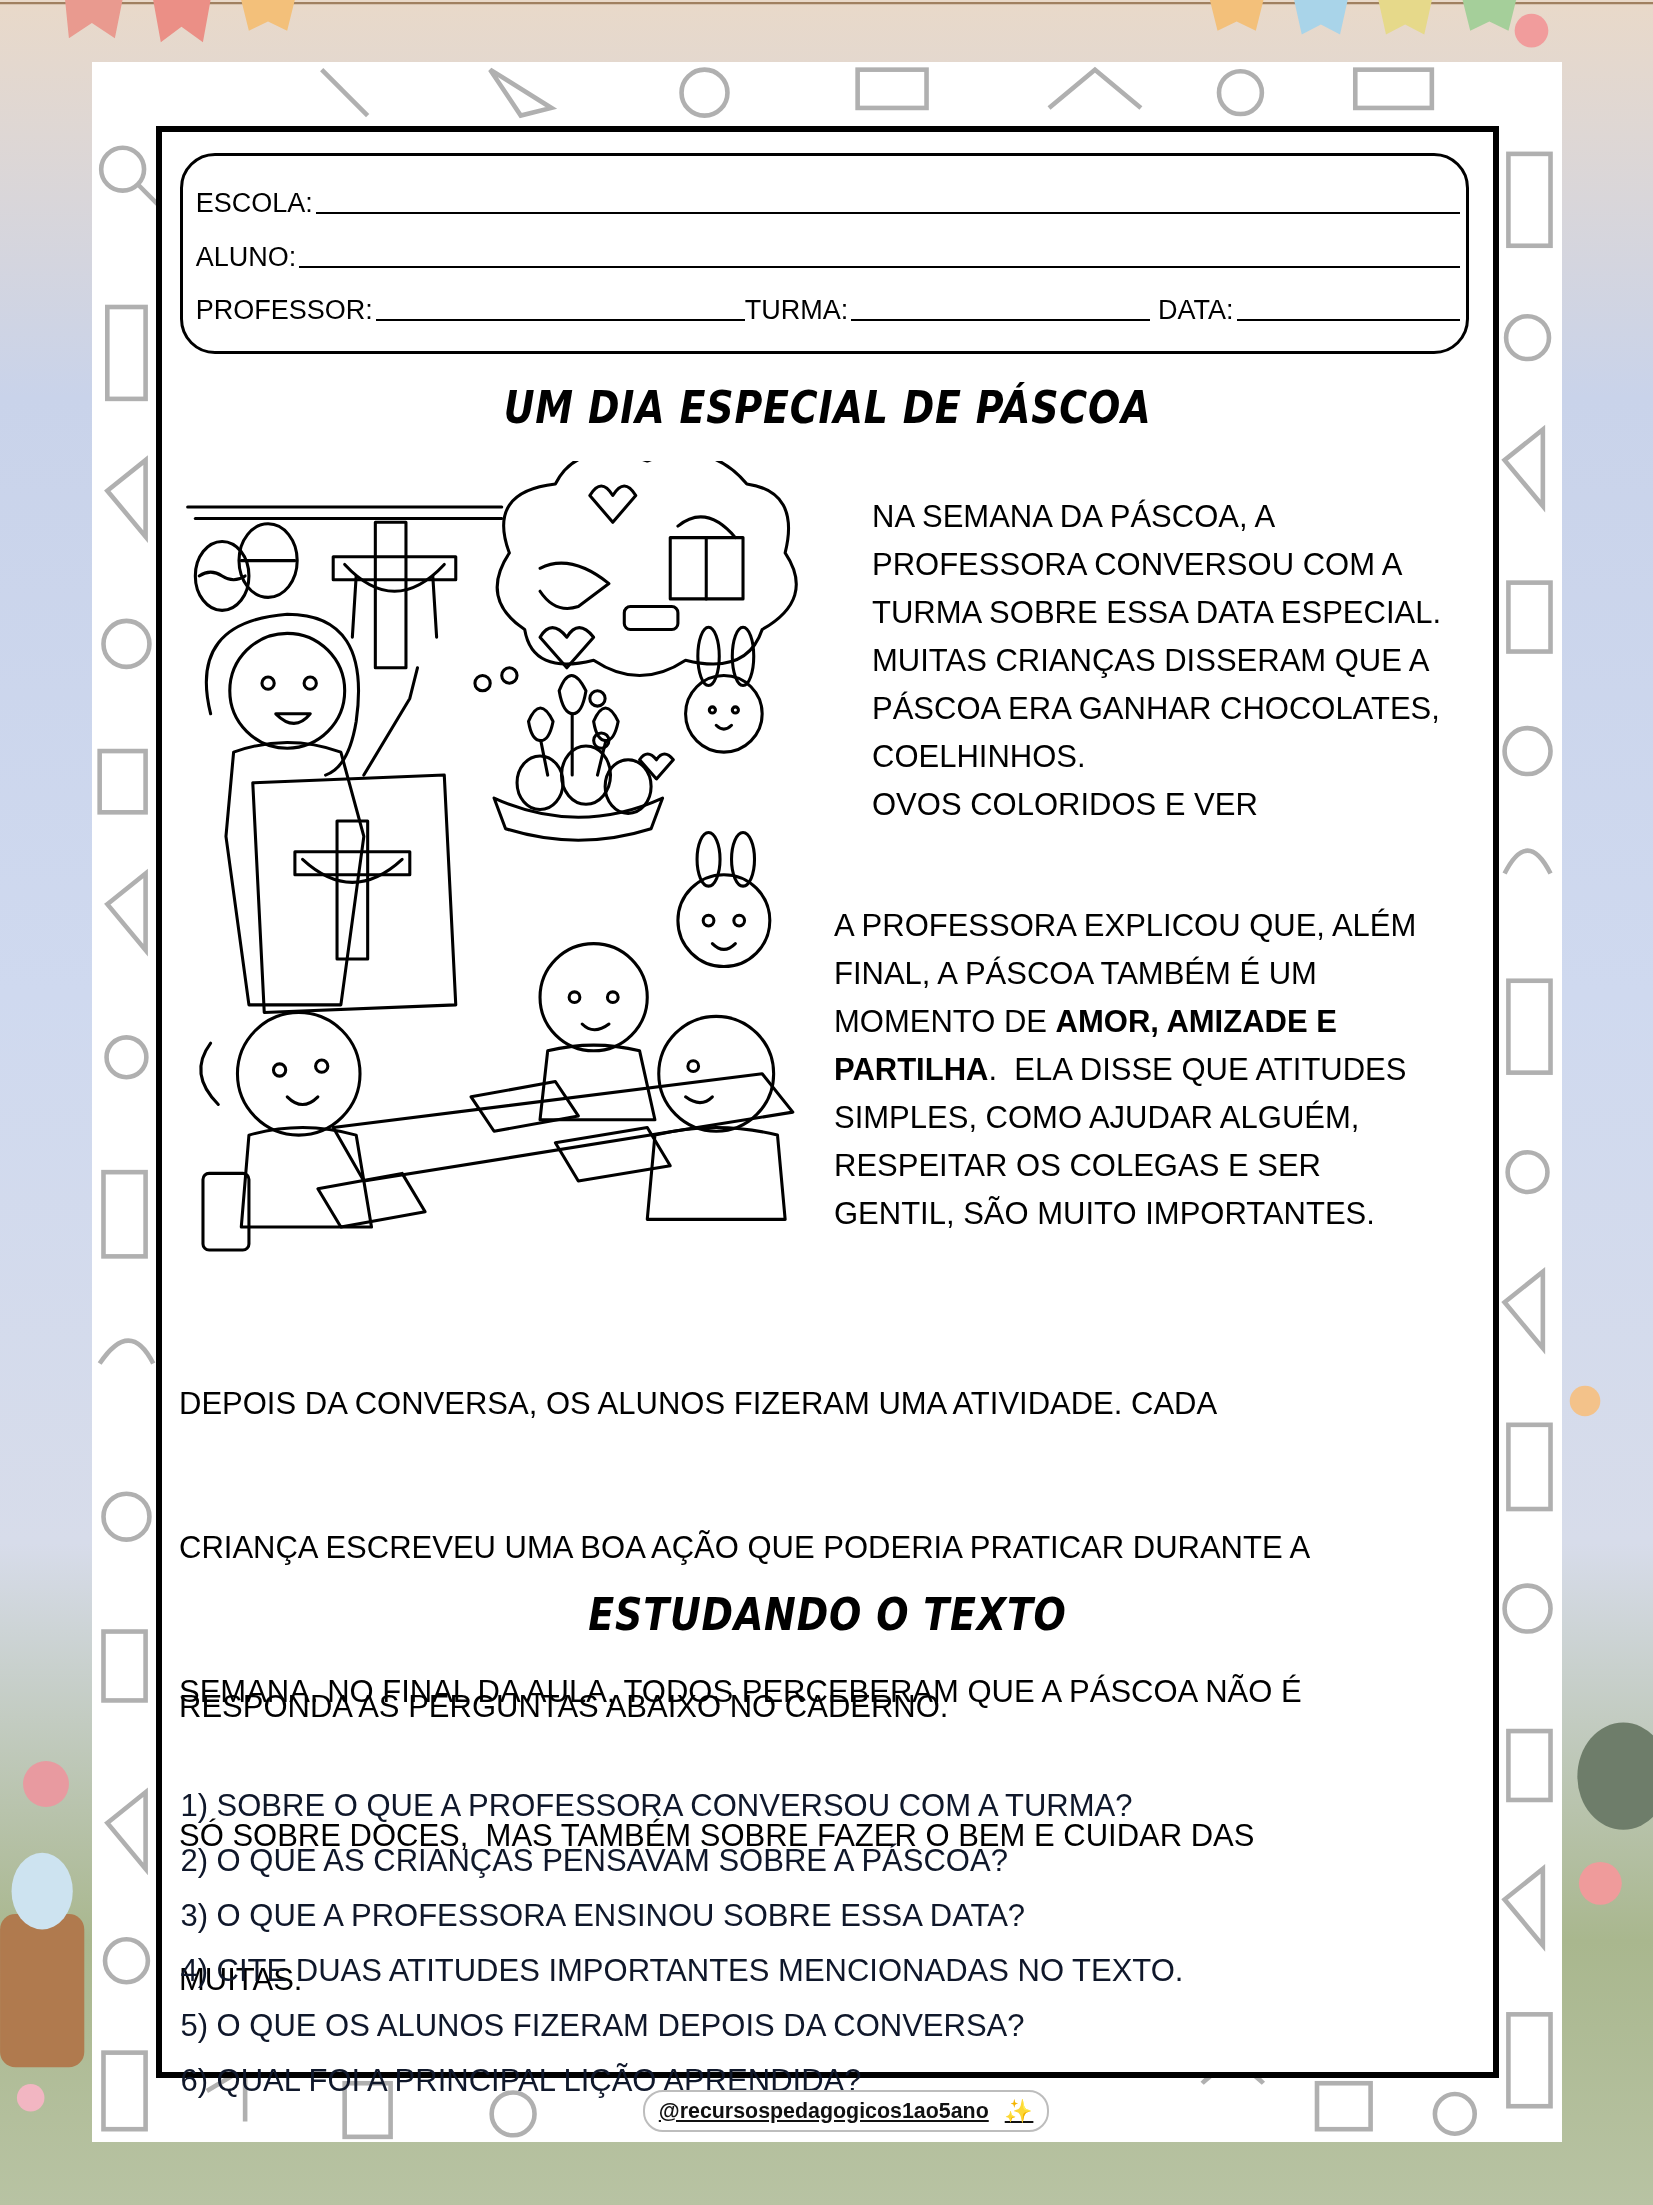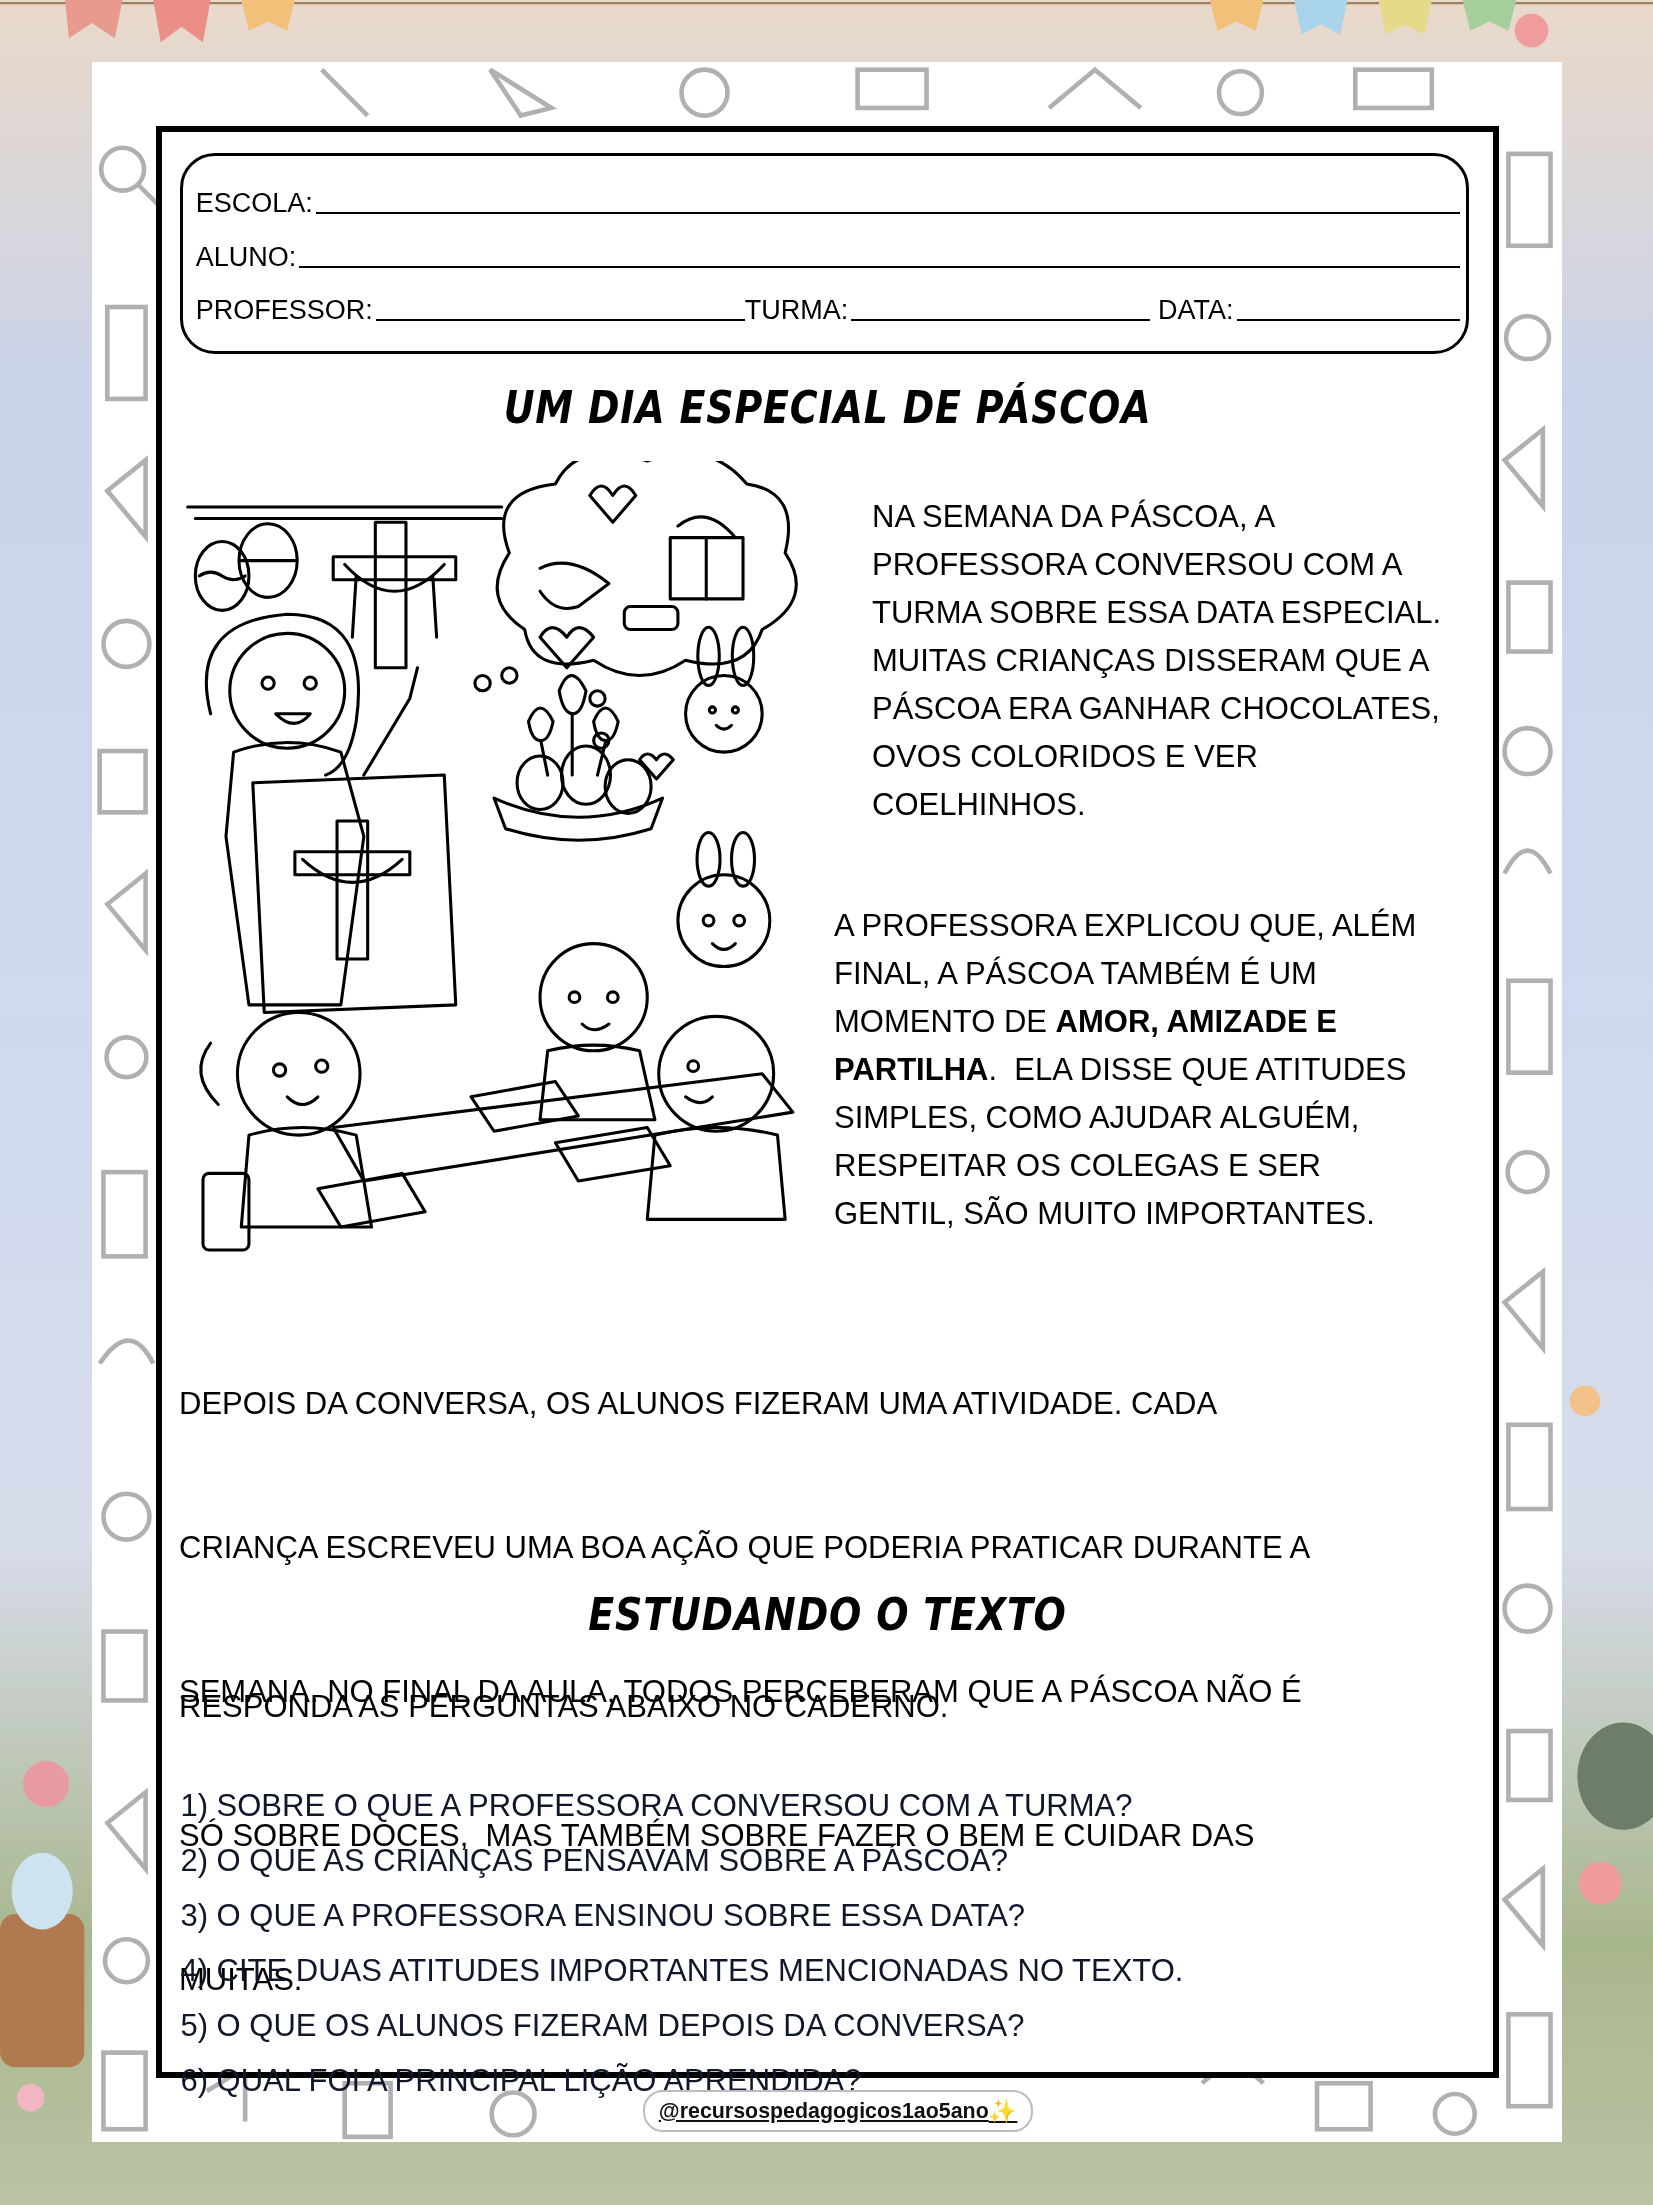--- a/index.html
+++ b/index.html
@@ -34,21 +34,21 @@
     letter-spacing:0.8px; color:#000; transform:scaleY(1.15);
   }
   .illus { position:absolute; left:18.4px; top:329px; width:622px; height:812px; }
   .body-text { position:absolute; font-size:31px; line-height:48px; color:#000; }
   .body-text b { font-weight:bold; }
   .q-list { position:absolute; left:18.4px; top:1646px; font-size:31px; color:#0f172a; }
   .q-item { height:55px; line-height:55px; white-space:nowrap; }
   .footer-pill {
     position:absolute; left:551px; top:2028px; height:38px; padding:0 13.8px 0 13.8px;
     background:#fff; border:2.3px solid #bdbdbd; border-radius:20px;
-    display:flex; align-items:center; gap:0;
+    display:flex; align-items:center; gap:16px;
     font-size:21.4px; font-weight:bold; text-decoration:underline; color:#111;justify-content:flex-end;
   }
   .sparkle { color:#f2a53a; font-size:23px; text-decoration:none; }
 </style>
 </head>
 <body>
 
 <svg class="bg-bunting" viewBox="0 0 2160 90">
   <line x1="0" y1="4" x2="2160" y2="4" stroke="#a08060" stroke-width="3"></line>
   <polygon points="85,0 160,0 150,50 120,30 90,50" fill="#e99a8f"></polygon>
@@ -238,22 +238,22 @@
         <path d="M620 880 q80 -20 160 0 l10 110 l-180 0 z"></path>
       </g>
     </svg>
 
     <div class="body-text" style="left:672px;top:361px;margin-left:38px;">
       <div>NA SEMANA DA PÁSCOA, A</div>
       <div>PROFESSORA CONVERSOU COM A</div>
       <div>TURMA SOBRE ESSA DATA ESPECIAL.</div>
       <div>MUITAS CRIANÇAS DISSERAM QUE A</div>
       <div>PÁSCOA ERA GANHAR CHOCOLATES,</div>
+      <div>COELHINHOS.</div>
       <div>OVOS COLORIDOS E VER</div>
-      <div>COELHINHOS.</div>
     </div>
 
     <div class="body-text" style="left:672px;top:770px;">
       <div>A PROFESSORA EXPLICOU QUE, ALÉM</div>
       <div>FINAL, A PÁSCOA TAMBÉM É UM</div>
       <div><span>MOMENTO DE </span><b>AMOR, AMIZADE E</b></div>
       <div><b>PARTILHA</b><span style="white-space:pre;">.  ELA DISSE QUE ATITUDES</span></div>
       <div>SIMPLES, COMO AJUDAR ALGUÉM,</div>
       <div>RESPEITAR OS COLEGAS E SER</div>
       <div>GENTIL, SÃO MUITO IMPORTANTES.</div>

